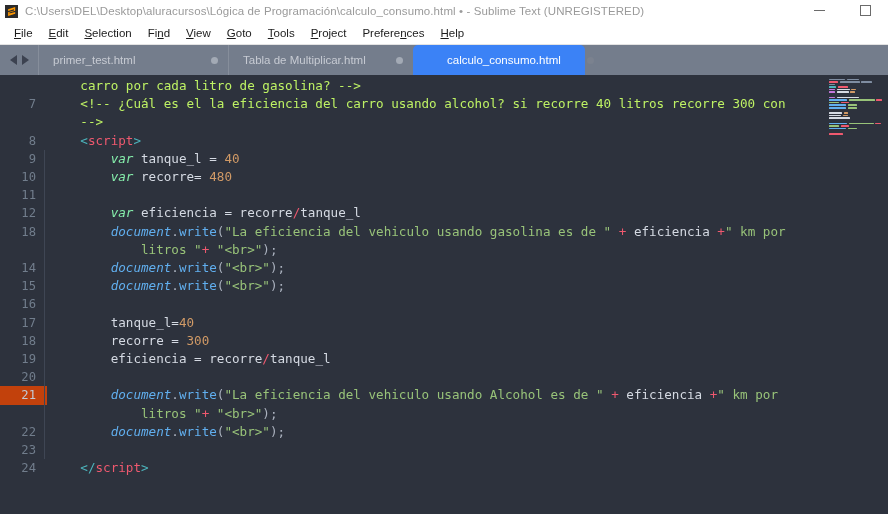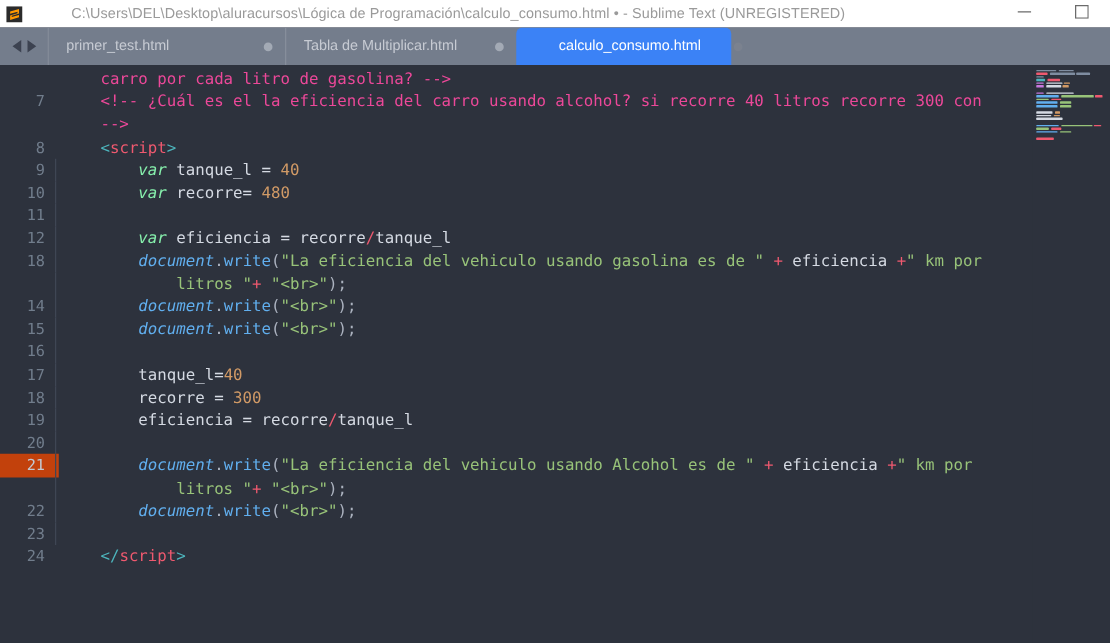--- a/index.html
+++ b/index.html
@@ -17,21 +17,20 @@
     display:flex;align-items:center;position:relative;
   }
   .sublime-logo{
     width:13px;height:13px;margin-left:5px;margin-right:7px;
     position:relative;flex:0 0 auto;
   }
   .sublime-logo svg{display:block;}
   .title-text{
     font-size:11.5px;color:#9a9a9a;white-space:nowrap;
     letter-spacing:0.1px;
-    margin-left:32px;
   }
   .win-controls{position:absolute;right:0;top:0;height:22px;display:flex;}
   .win-btn{
     width:46px;height:22px;display:flex;align-items:center;justify-content:center;
     cursor:default;
   }
   .win-btn .glyph{display:block;}
 
   
   .menubar{
@@ -100,21 +99,21 @@
   }
   .row.active .gutter{background:#c2410c;color:#c3c9d3;}
   .code{
     white-space:pre;color:#d5dae3;line-height:18.2px;
     padding-left:3px;position:relative;flex:1 1 auto;
   }
   .iguide{
     position:absolute;left:-3px;top:0;bottom:0;width:1px;background:#3f4654;
   }
   
-  .c-comment{color:#ec4899;}
+  .c-comment{color:#bef264;}
   .c-tag{color:#ef596f;}
   .c-punct{color:#4db5bd;}
   .c-kw{color:#86efac;font-style:italic;}
   .c-var{color:#d5dae3;}
   .c-num{color:#d19a66;}
   .c-fn-obj{color:#61afef;font-style:italic;}
   .c-fn{color:#61afef;}
   .c-paren{color:#abb2bf;}
   .c-str{color:#98c379;}
   .c-op{color:#ef596f;}
@@ -154,20 +153,32 @@
       <div class="win-btn">
         <span class="glyph">
           <svg width="11" height="11" viewBox="0 0 11 11">
               <rect x="0.5" y="0.5" width="10" height="10" fill="none" stroke="#6b6b6b" stroke-width="1"></rect>
             </svg>
         </span>
       </div>
     </div>
   </div>
 
+  <div class="menubar" id="menubar">
+      <div class="menu-item"><u>F</u>ile</div>
+      <div class="menu-item"><u>E</u>dit</div>
+      <div class="menu-item"><u>S</u>election</div>
+      <div class="menu-item">Fi<u>n</u>d</div>
+      <div class="menu-item"><u>V</u>iew</div>
+      <div class="menu-item"><u>G</u>oto</div>
+      <div class="menu-item"><u>T</u>ools</div>
+      <div class="menu-item"><u>P</u>roject</div>
+      <div class="menu-item">Prefere<u>n</u>ces</div>
+      <div class="menu-item"><u>H</u>elp</div>
+    </div>
 
   <div class="tabbar">
     <div class="tabnav">
       <span class="arrow arrow-left"></span>
       <span class="arrow arrow-right"></span>
     </div>
     <div class="tabs" id="tablist">
         <div class="tab" style="width: 190px;">
           <span class="label">primer_test.html</span>
           <span class="dot"></span>

